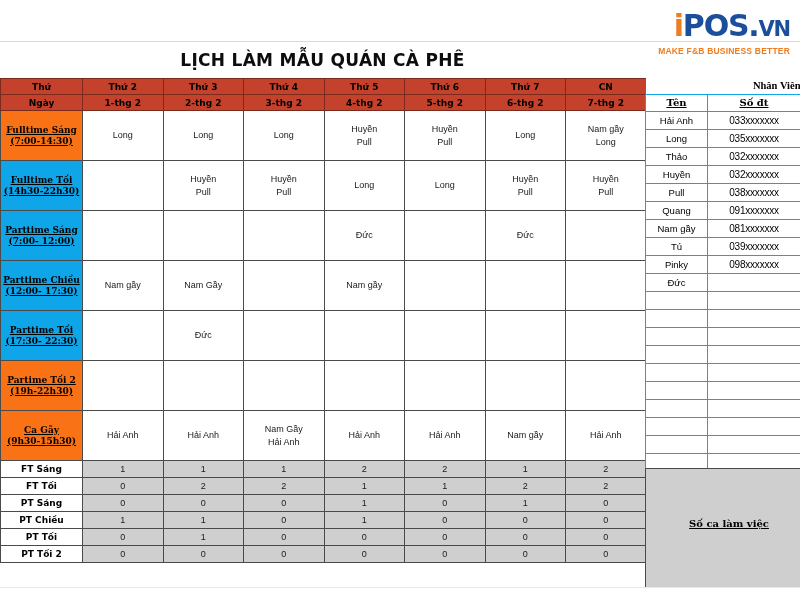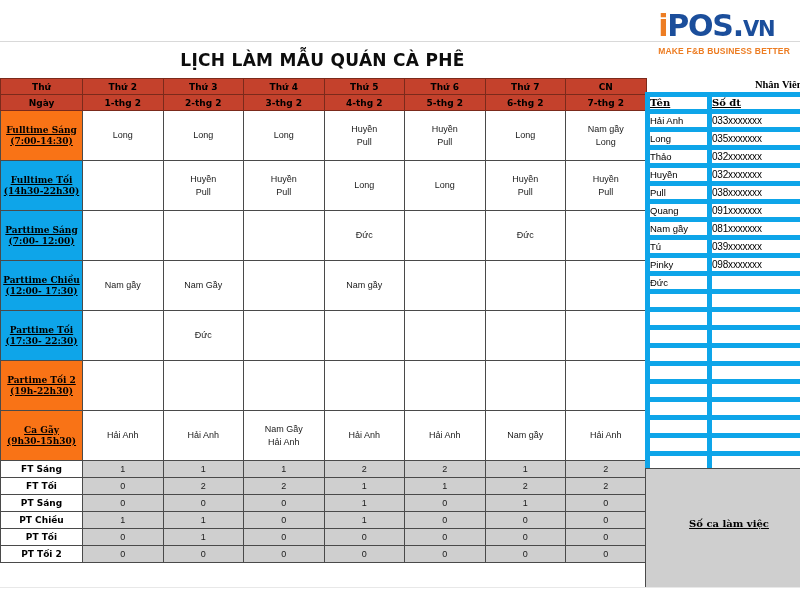--- a/index.html
+++ b/index.html
@@ -12,20 +12,21 @@
     position:relative;
   }
 
   
   #top-strip{
     position:absolute; left:0; top:0; width:800px; height:41px;
     background:#ffffff;
   }
   #logo-wrap{
     position:absolute; right:10px; top:11px;
+    text-align:right;
   }
   #logo-main{
     font-family:"DejaVu Sans", sans-serif;
     font-size:30px; font-weight:bold; letter-spacing:-1.2px;
     line-height:30px; white-space:nowrap;
   }
   .logo-i{ color:#ED7D23; }
   .logo-pos{ color:#1B4E9B; }
   .logo-dot{ color:#1B4E9B; font-size:30px; }
   .logo-vn{ color:#1B4E9B; font-size:21px; font-weight:bold; }
@@ -99,22 +100,22 @@
     background:#cfcfcf; font-size:9px; height:17px; color:#1a1a1a;
   }
 
   
   #emp{
     position:absolute; left:645px; top:78px;
     border-collapse:collapse; table-layout:fixed;
     width:155px;
   }
   #emp td{
-    border:5px solid #0ea5e9; padding:0;
-    font-size:9px; text-align:left; vertical-align:middle;
+    border:1px solid #0ea5e9; padding:0;
+    font-size:9px; text-align:center; vertical-align:middle;
     background:#ffffff; overflow:hidden;
   }
   col.e-name{ width:62px; }
   col.e-tel{ width:93px; }
   #emp td.nv-title{
     border:none; background:#fff;
     font-family:Liberation Serif, serif;
     font-weight:bold; font-size:10.5px; height:16px;
     text-align:right;
   }

